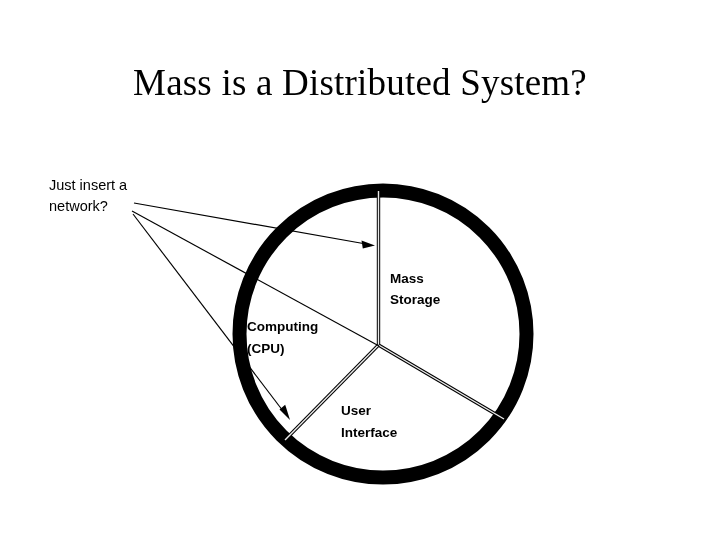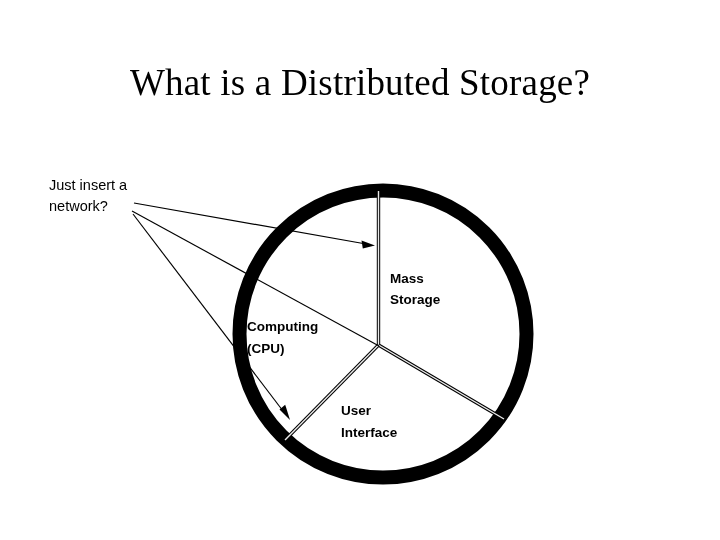--- a/index.html
+++ b/index.html
@@ -81,21 +81,21 @@
   .pointer-head {
     fill: #000000;
     stroke: none;
   }
 </style>
 </head>
 <body>
 
 <div id="slide">
 
-  <div id="slide-title">What is a Distributed Storage?</div>
+  <div id="slide-title">Mass is a Distributed System?</div>
 
   <svg id="diagram" viewBox="0 0 720 540">
 
     <circle class="ring" cx="383" cy="334" r="143.5" stroke-width="14"></circle>
 
     <g>
       <line class="divider-outer" x1="378.5" y1="345" x2="378.5" y2="191"></line>
       <line class="divider-inner" x1="378.5" y1="345" x2="378.5" y2="191"></line>
     </g>
 

